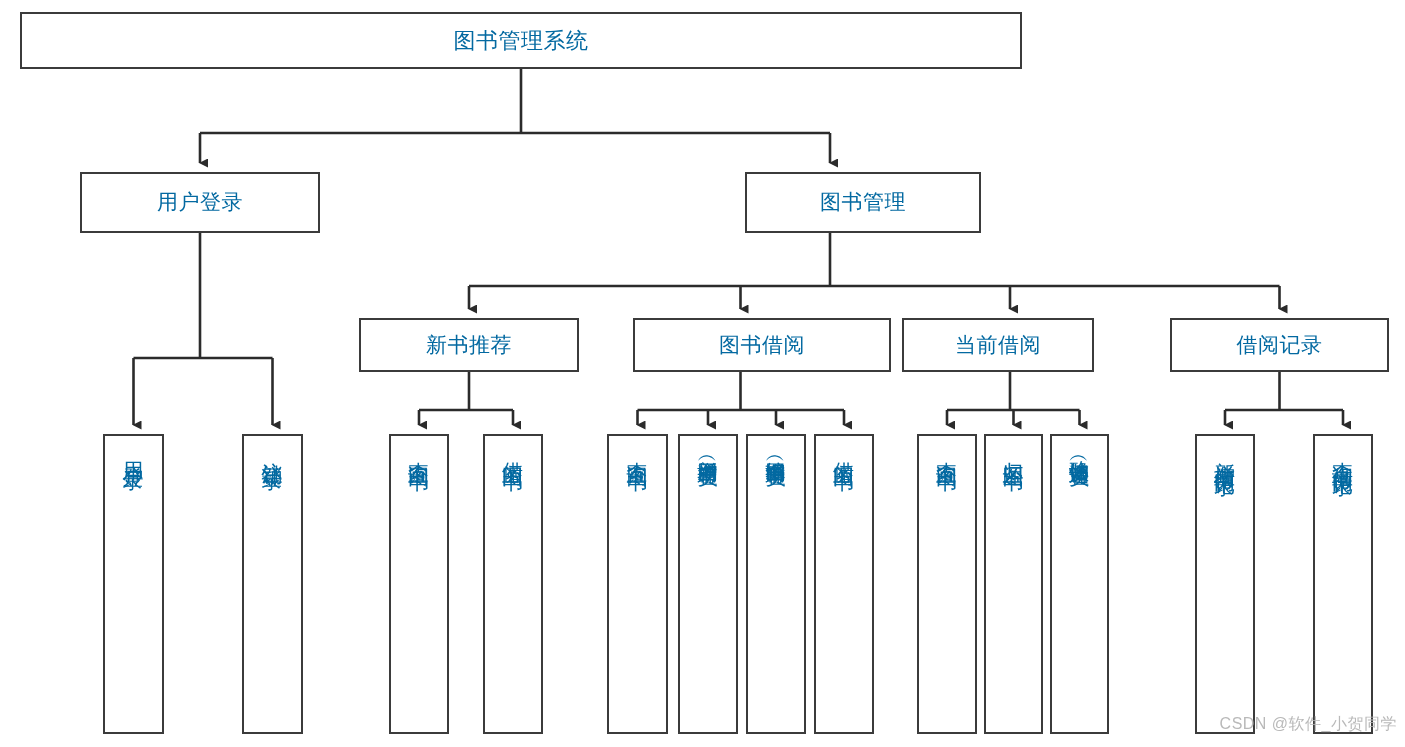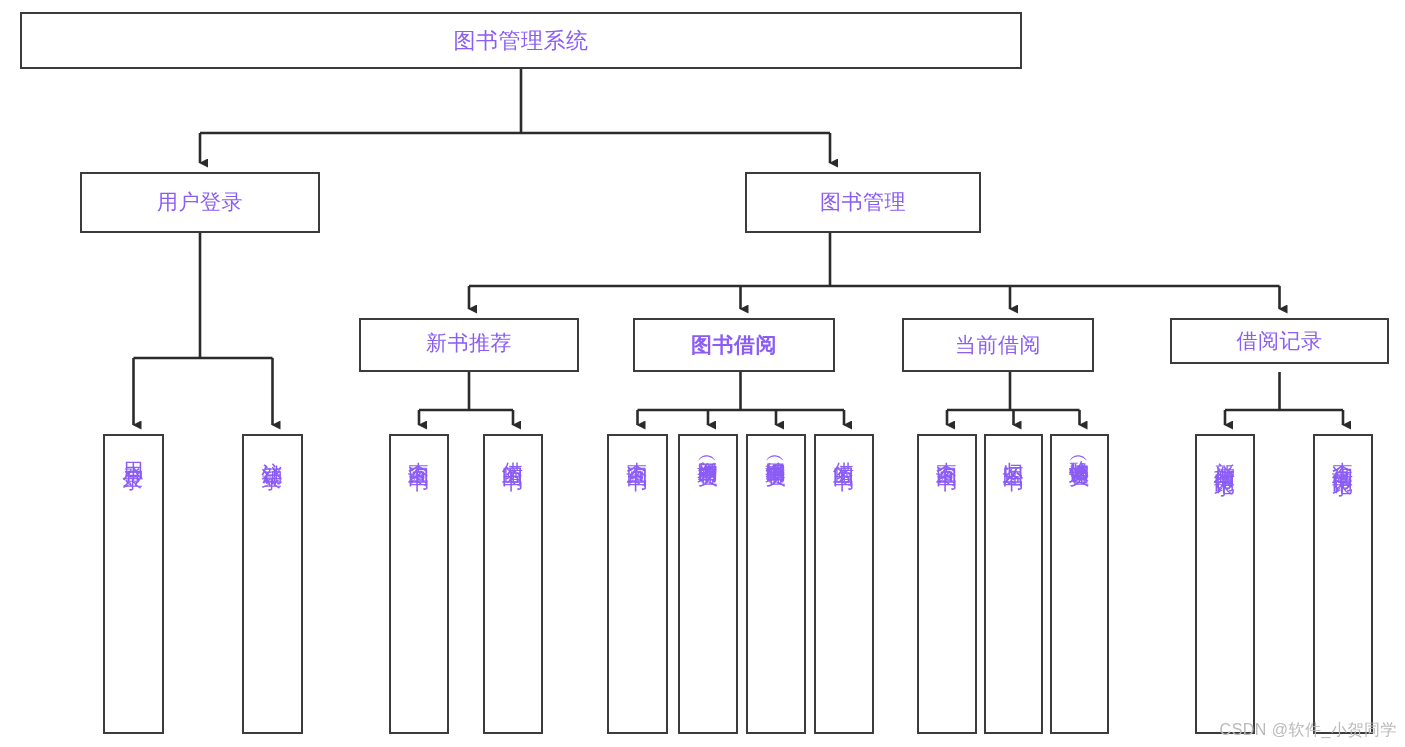--- a/index.html
+++ b/index.html
@@ -30,21 +30,21 @@
     position: absolute;
     box-sizing: border-box;
     background: #ffffff;
     border: 2px solid #3b3b3b;
     display: flex;
     align-items: center;
     justify-content: center;
     z-index: 2;
   }
   .node-label {
-    color: #8b5cf6;
+    color: #0369a1;
     line-height: 1.18;
     text-align: left;
     letter-spacing: 0.5px;
     white-space: nowrap;
   }
   
   .node.horiz .node-label {
     font-size: 21px;
   }
   .node.root .node-label {
@@ -65,21 +65,21 @@
     white-space: nowrap;
   }
   
   .node.vert.long .node-label {
     letter-spacing: 1px;
     font-size: 20px;
   }
   #watermark {
     position: absolute;
     right: 8px;
-    bottom: 6px;
+    bottom: 12px;
     font-size: 16px;
     color: #b9b9b9;
     letter-spacing: 0.5px;
     z-index: 5;
     user-select: none;
   }
 </style>
 </head>
 <body>
 
@@ -131,30 +131,30 @@
   <div id="nodes-layer">
       <div class="node root horiz" style="left: 20px; top: 12px; width: 1002px; height: 57px;">
         <span class="node-label">图书管理系统</span>
       </div>
       <div class="node horiz" style="left: 80px; top: 172px; width: 240px; height: 61px;">
         <span class="node-label">用户登录</span>
       </div>
       <div class="node horiz" style="left: 712px; top: 172px; width: 236px; height: 61px; margin-left: 33px;">
         <span class="node-label">图书管理</span>
       </div>
-      <div class="node horiz" style="left: 359px; top: 318px; width: 220px; height: 54px; font-family: Liberation Mono, monospace;">
+      <div class="node horiz" style="left: 359px; top: 318px; width: 220px; height: 54px;">
         <span class="node-label">新书推荐</span>
       </div>
-      <div class="node horiz" style="left: 633px; top: 318px; width: 202px; height: 54px; font-weight: bold;">
+      <div class="node horiz" style="left: 633px; top: 318px; width: 258px; height: 54px;">
         <span class="node-label">图书借阅</span>
       </div>
       <div class="node horiz" style="left: 902px; top: 318px; width: 192px; height: 54px;">
         <span class="node-label">当前借阅</span>
       </div>
-      <div class="node horiz" style="left: 1170px; top: 318px; width: 219px; height: 46px;">
+      <div class="node horiz" style="left: 1170px; top: 318px; width: 219px; height: 54px;">
         <span class="node-label">借阅记录</span>
       </div>
       <div class="node vert" style="left: 103px; top: 434px; width: 61px; height: 300px;">
         <span class="node-label">用户登录</span>
       </div>
       <div class="node vert" style="left: 242px; top: 434px; width: 61px; height: 300px;">
         <span class="node-label">注销登录</span>
       </div>
       <div class="node vert" style="left: 389px; top: 434px; width: 60px; height: 300px;">
         <span class="node-label">查询图书</span>

